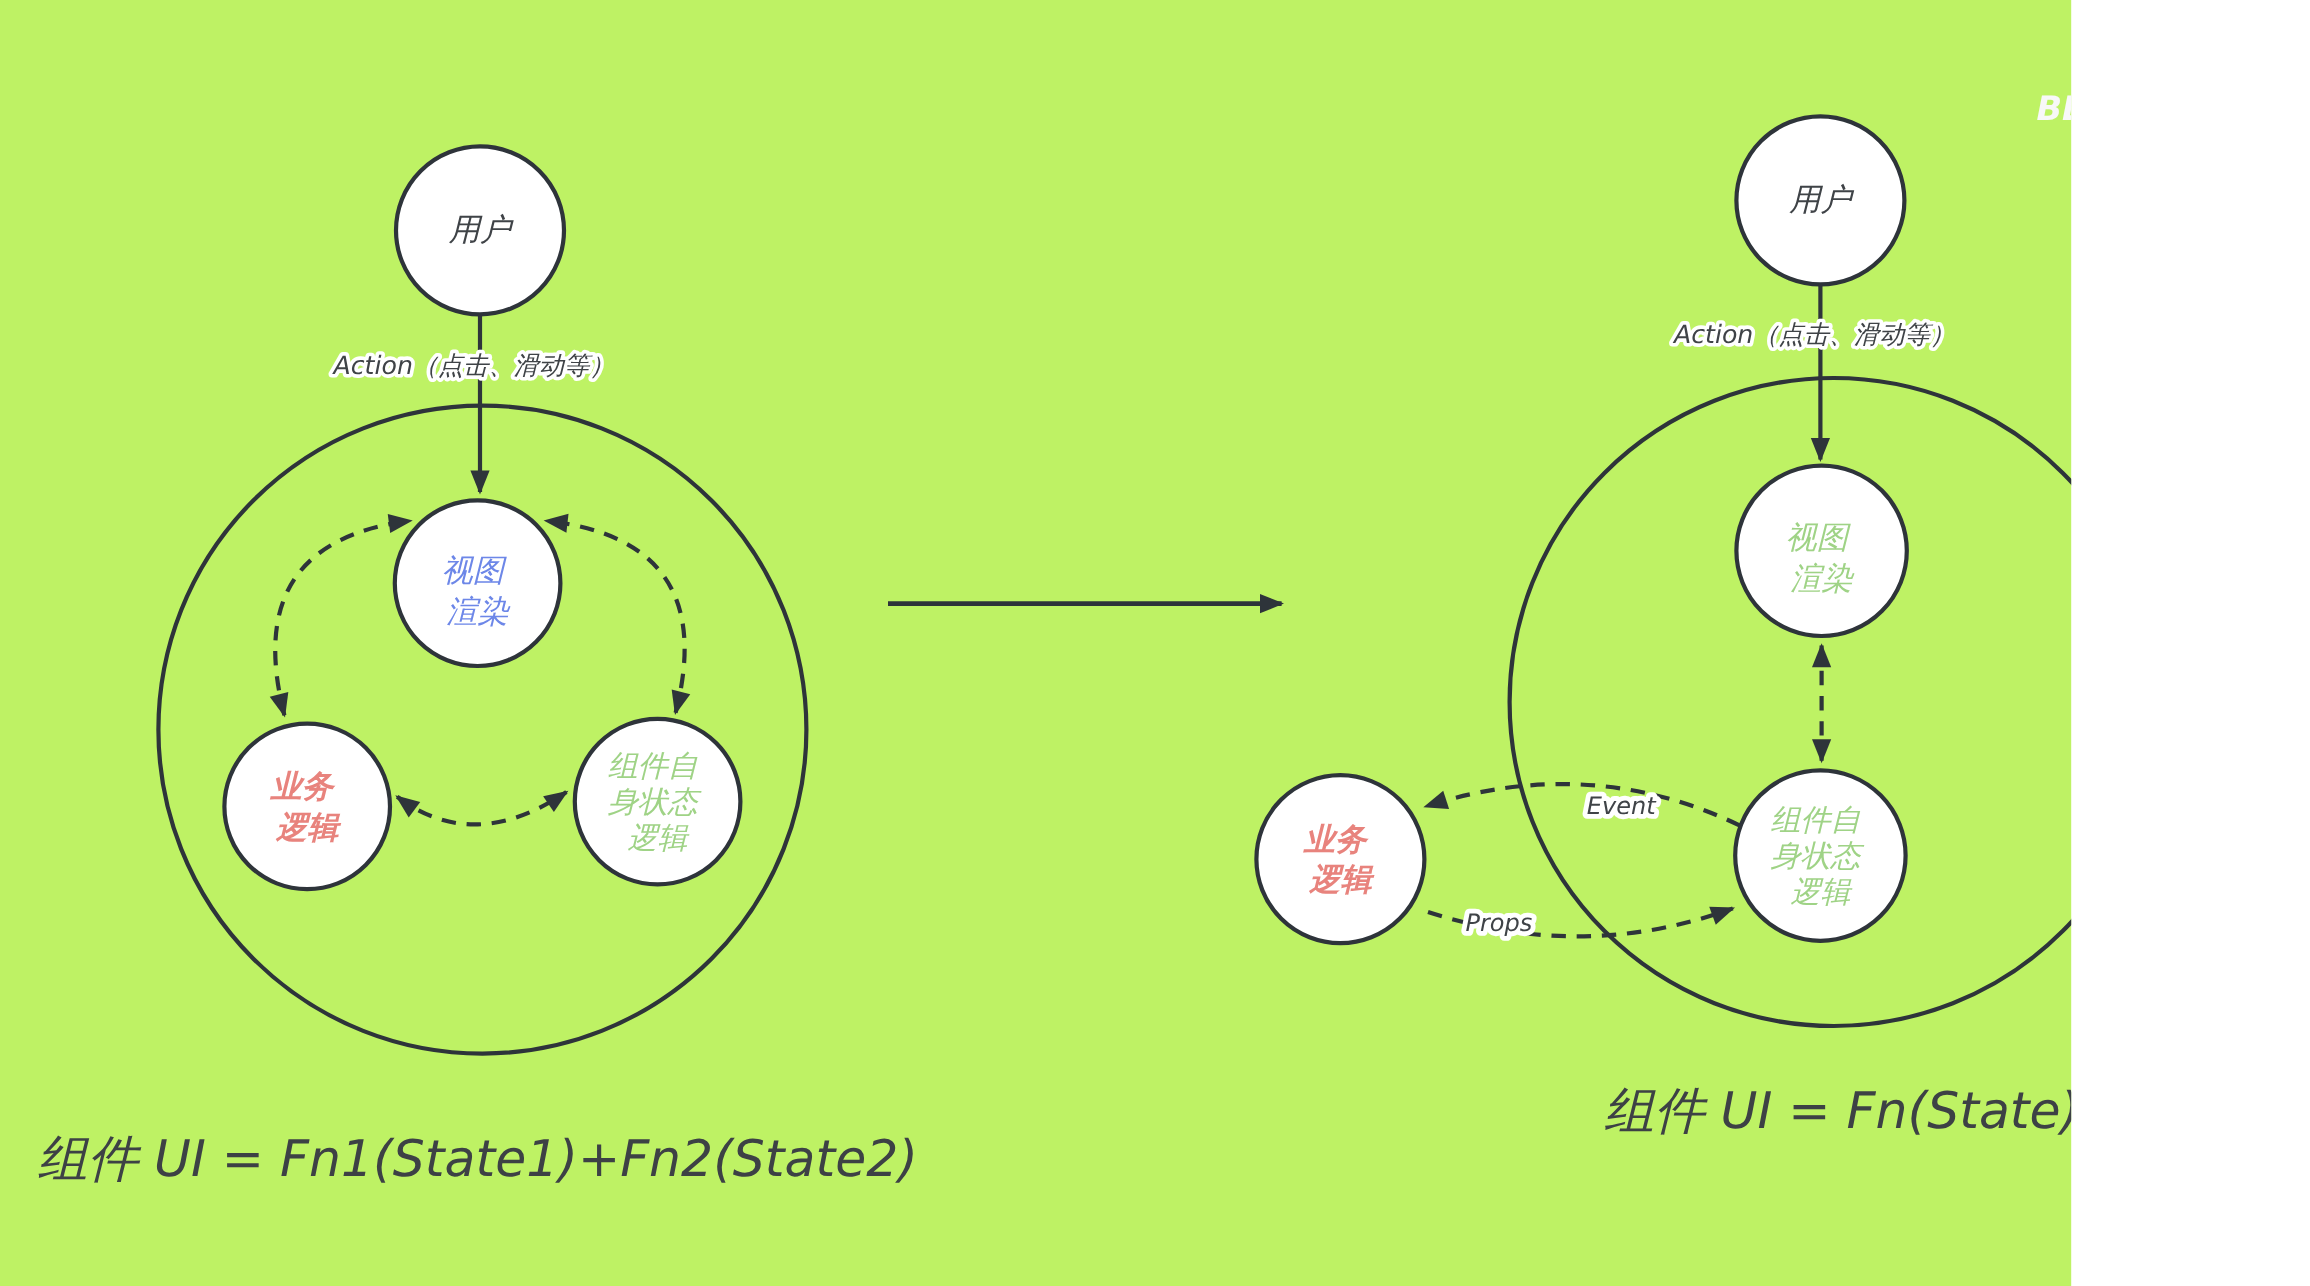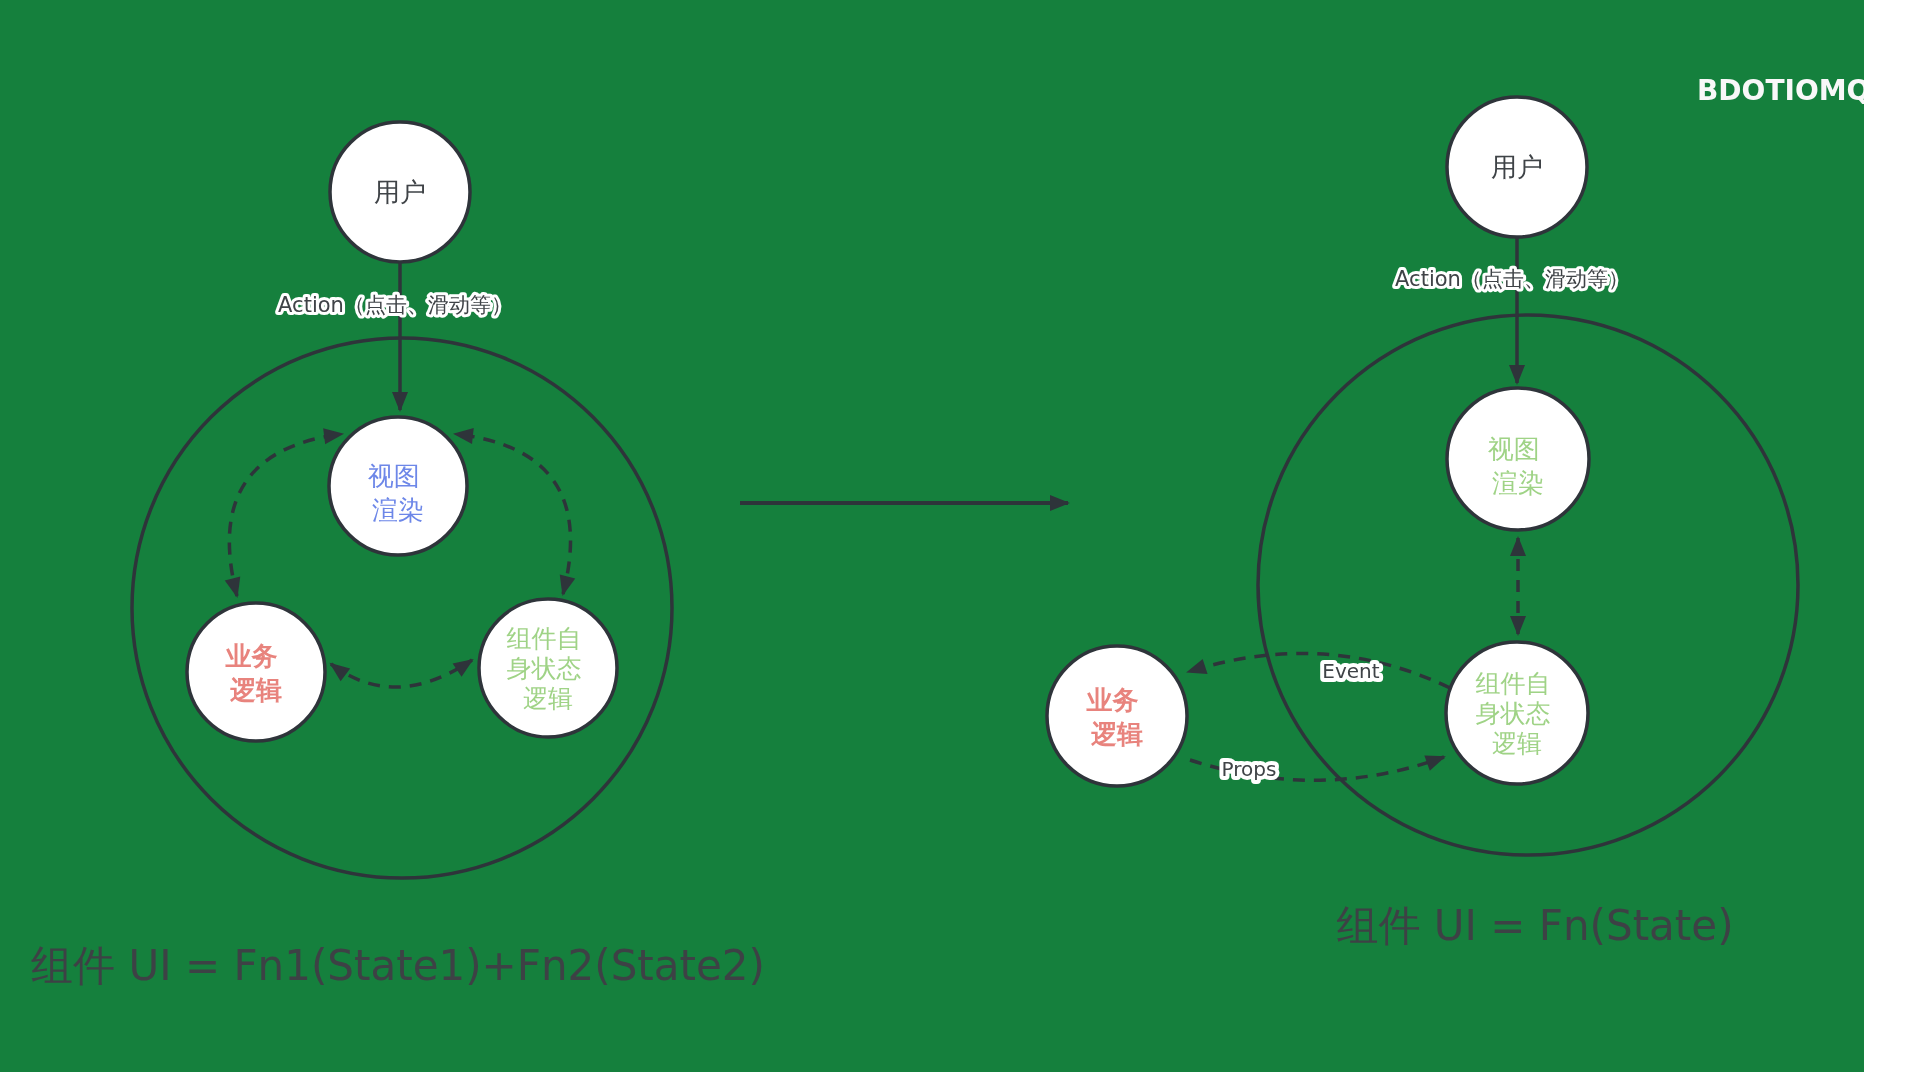--- a/index.html
+++ b/index.html
@@ -1,16 +1,16 @@
 <!DOCTYPE html>
 <html><head>
 <meta charset="utf-8">
 <style>
   html,body{margin:0;padding:0;background:#ffffff;}
-  .page{width:1864px;height:1072px;background:#15803d;position:relative;overflow:hidden;}
+  .page{width:1726px;height:1072px;background:#bef264;position:relative;overflow:hidden;font-style:italic;}
   svg{display:block;}
   text{font-family:"DejaVu Sans","Liberation Sans",sans-serif;}
   .shape{stroke:#2e343a;fill:#ffffff;stroke-width:3.5;}
   .bigshape{stroke:#2e343a;fill:none;stroke-width:3.5;}
   .solidline{stroke:#2e343a;fill:none;stroke-width:3.5;}
   .dashline{stroke:#2e343a;fill:none;stroke-width:3.5;stroke-dasharray:12 9;}
   .transline{stroke:#2e343a;fill:none;stroke-width:4;}
   .circtxt{font-size:26px;font-weight:500;text-anchor:middle;}
   .circtxt3{font-size:25px;font-weight:500;text-anchor:middle;}
   .boldtxt{font-weight:700;}

